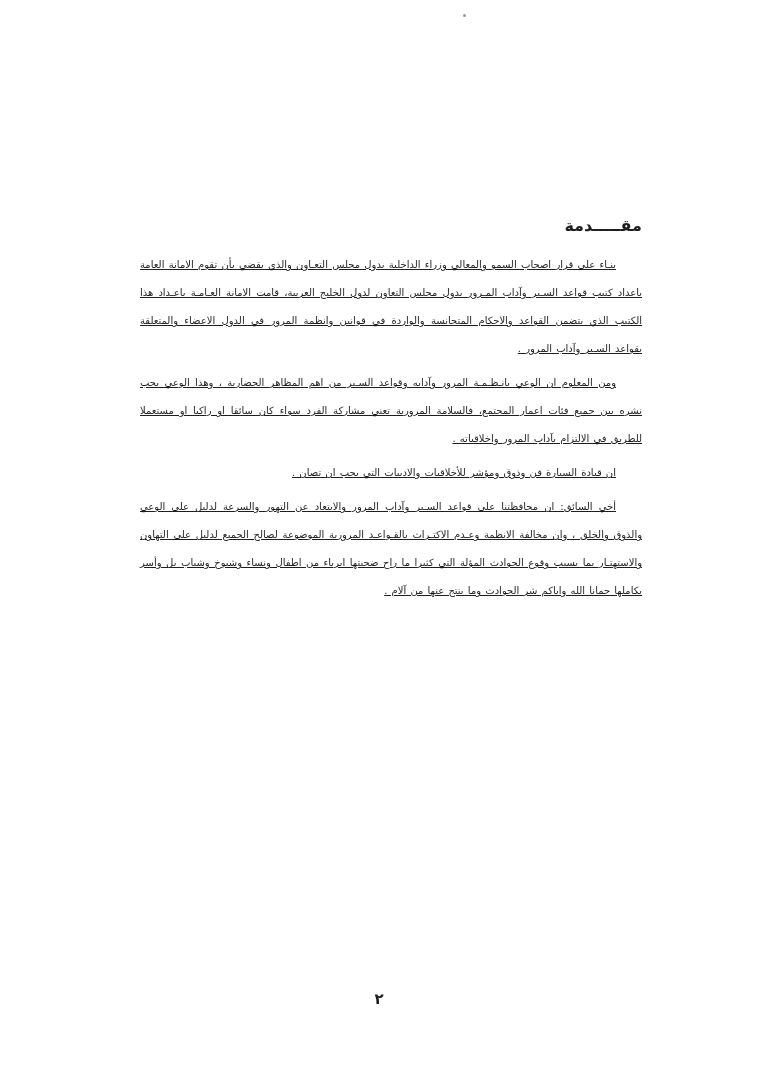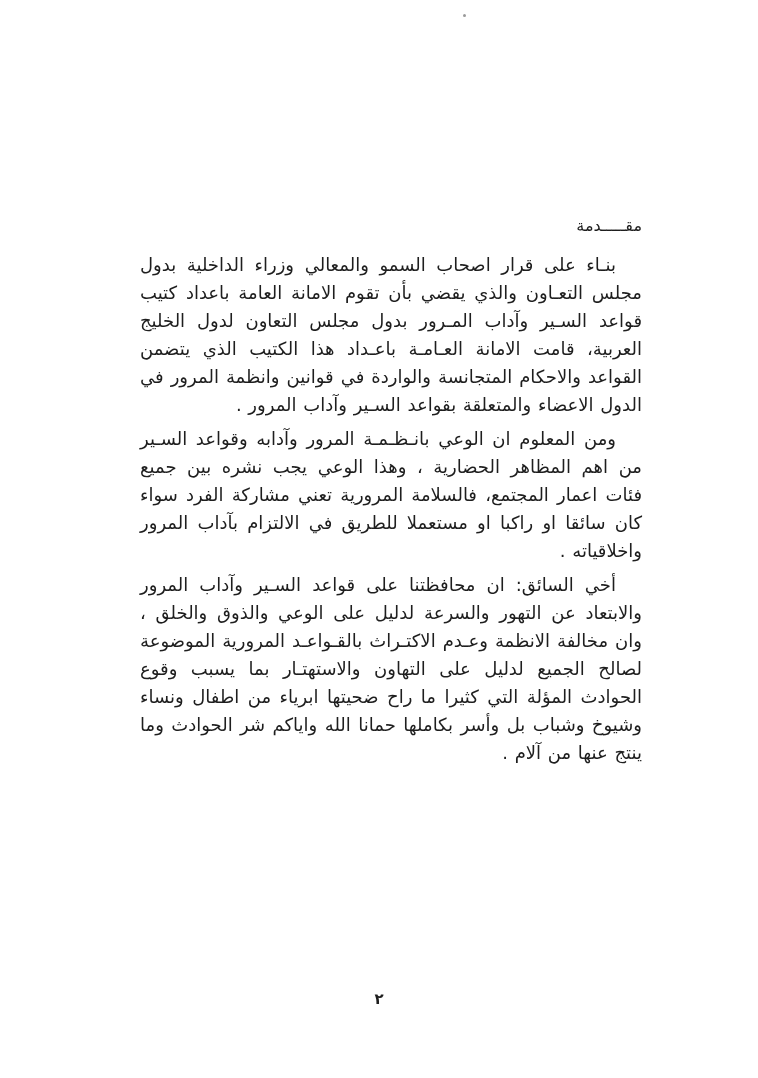--- a/index.html
+++ b/index.html
@@ -26,31 +26,32 @@
   .page-content {
     position: absolute;
     top: 216px;
     right: 116px;
     width: 510px;
     direction: rtl;
     color: #1e1e1e;
   }
   .doc-title {
     font-size: 16px;
-    font-weight: normal;
+    font-weight: bold;
     margin: 0 0 16px 0;
   }
   .doc-paragraph {
-    font-size: 18px;
+    font-size: 10px;
     line-height: 28px;
     text-align: justify;
     text-justify: inter-word;
     margin: 0 0 6px 8px;
     text-indent: 26px;
     word-spacing: 1px;
+    text-decoration: underline;
   }
   .page-number {
     position: absolute;
     bottom: 70px;
     left: 0;
     right: 0;
     text-align: center;
     font-size: 15px;
     font-weight: bold;
     color: #1e1e1e;
@@ -59,16 +60,17 @@
 </style>
 </head>
 <body>
 
 <div class="scan-speck"></div>
 
 <div class="page-content">
   <h1 class="doc-title">مقـــــدمة</h1>
   <p class="doc-paragraph">بنـاء على قرار اصحاب السمو والمعالي وزراء الداخلية بدول مجلس التعـاون والذي يقضي بأن تقوم الامانة العامة باعداد كتيب قواعد السـير وآداب المـرور بدول مجلس التعاون لدول الخليج العربية، قامت الامانة العـامـة باعـداد هذا الكتيب الذي يتضمن القواعد والاحكام المتجانسة والواردة في قوانين وانظمة المرور في الدول الاعضاء والمتعلقة بقواعد السـير وآداب المرور .</p>
   <p class="doc-paragraph">ومن المعلوم ان الوعي بانـظـمـة المرور وآدابه وقواعد السـير من اهم المظاهر الحضارية ، وهذا الوعي يجب نشره بين جميع فئات اعمار المجتمع، فالسلامة المرورية تعني مشاركة الفرد سواء كان سائقا او راكبا او مستعملا للطريق في الالتزام بآداب المرور واخلاقياته .</p>
+  <p class="doc-paragraph">ان قيادة السيارة فن وذوق ومؤشر للأخلاقيات والادبيات التي يجب ان تصان .</p>
   <p class="doc-paragraph">أخي السائق: ان محافظتنا على قواعد السـير وآداب المرور والابتعاد عن التهور والسرعة لدليل على الوعي والذوق والخلق ، وان مخالفة الانظمة وعـدم الاكتـراث بالقـواعـد المرورية الموضوعة لصالح الجميع لدليل على التهاون والاستهتـار بما يسبب وقوع الحوادث المؤلة التي كثيرا ما راح ضحيتها ابرياء من اطفال ونساء وشيوخ وشباب بل وأسر بكاملها حمانا الله واياكم شر الحوادث وما ينتج عنها من آلام .</p>
 </div>
 
 <div class="page-number">٢</div>
 
 </body></html>

